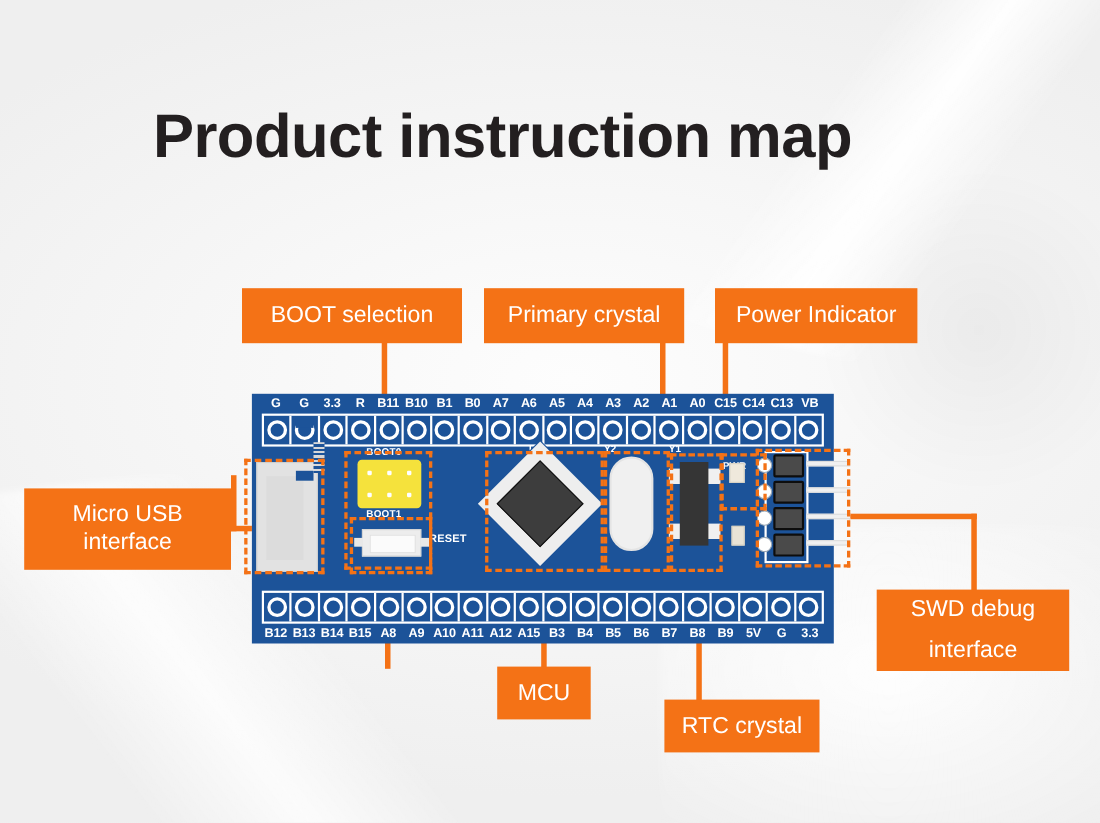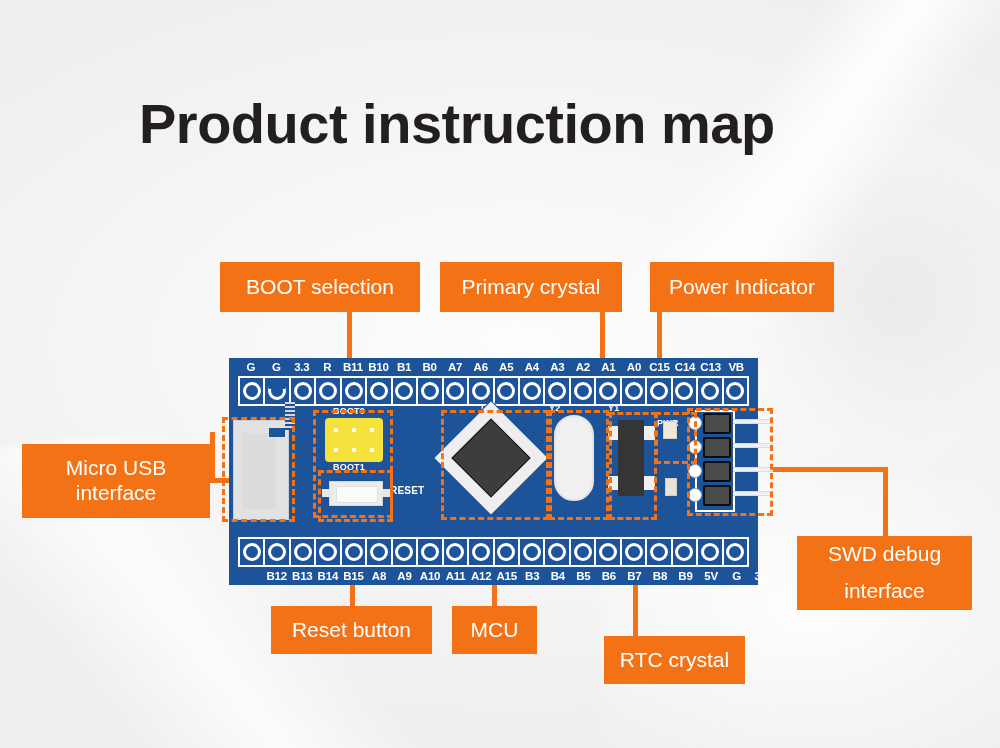--- a/index.html
+++ b/index.html
@@ -52,21 +52,21 @@
   .hdr-bot{left:9px;top:179px;width:511px;height:30px;}
   .pad{flex:1;position:relative;border-right:2px solid #ffffff;box-sizing:border-box;}
   .pad:last-child{border-right:none;}
   .pad i{position:absolute;left:50%;top:50%;transform:translate(-50%,-50%);
     width:18px;height:18px;border-radius:50%;border:3px solid #ffffff;box-sizing:border-box;display:block;}
 
   .pinrow{position:absolute;left:9px;width:511px;height:16px;display:flex;}
   .pinrow span{flex:1;text-align:center;color:#ffffff;font-size:11.5px;font-weight:bold;
     line-height:16px;letter-spacing:-0.2px;}
   .pinrow-top{top:1px;}
-  .pinrow-bot{top:210px;margin-left:26px;}
+  .pinrow-bot{top:210px;}
 
   
   .usb{position:absolute;left:4px;top:62px;width:56px;height:100px;background:#e2e2e2;
     border:1px solid #cfcfcf;box-sizing:border-box;}
   .usb-in{position:absolute;left:8px;top:12px;width:34px;height:76px;background:#dcdcdc;}
   .usb-tab{position:absolute;background:#1c5399;}
   .usb-t1{left:40px;top:22px;width:16px;height:9px;}
   .usb-t2{left:40px;top:70px;width:16px;height:9px;}
   .usb-pins{position:absolute;left:56px;top:44px;width:10px;height:28px;
     background:repeating-linear-gradient(to bottom,#d8d8d8 0 2px,#1c5399 2px 4px);}
@@ -388,23 +388,20 @@
 
   <div class="callout" style="left:650px;top:262px;width:184px;height:50px;">
     <span>Power Indicator</span>
   </div>
 
   <div class="callout" style="left:22px;top:444px;width:188px;height:74px;flex-direction:column;">
     <span>Micro USB</span>
     <span>interface</span>
   </div>
 
-  <div class="callout" style="left:271px;top:606px;width:161px;height:48px;">
-    <span>Reset button</span>
-  </div>
 
   <div class="callout" style="left:452px;top:606px;width:85px;height:48px;padding-left:12px;">
     <span>MCU</span>
   </div>
 
   <div class="callout" style="left:604px;top:636px;width:141px;height:48px;">
     <span>RTC crystal</span>
   </div>
 
   <div class="callout" style="left:797px;top:536px;width:175px;height:74px;flex-direction:column;gap:12px;">

